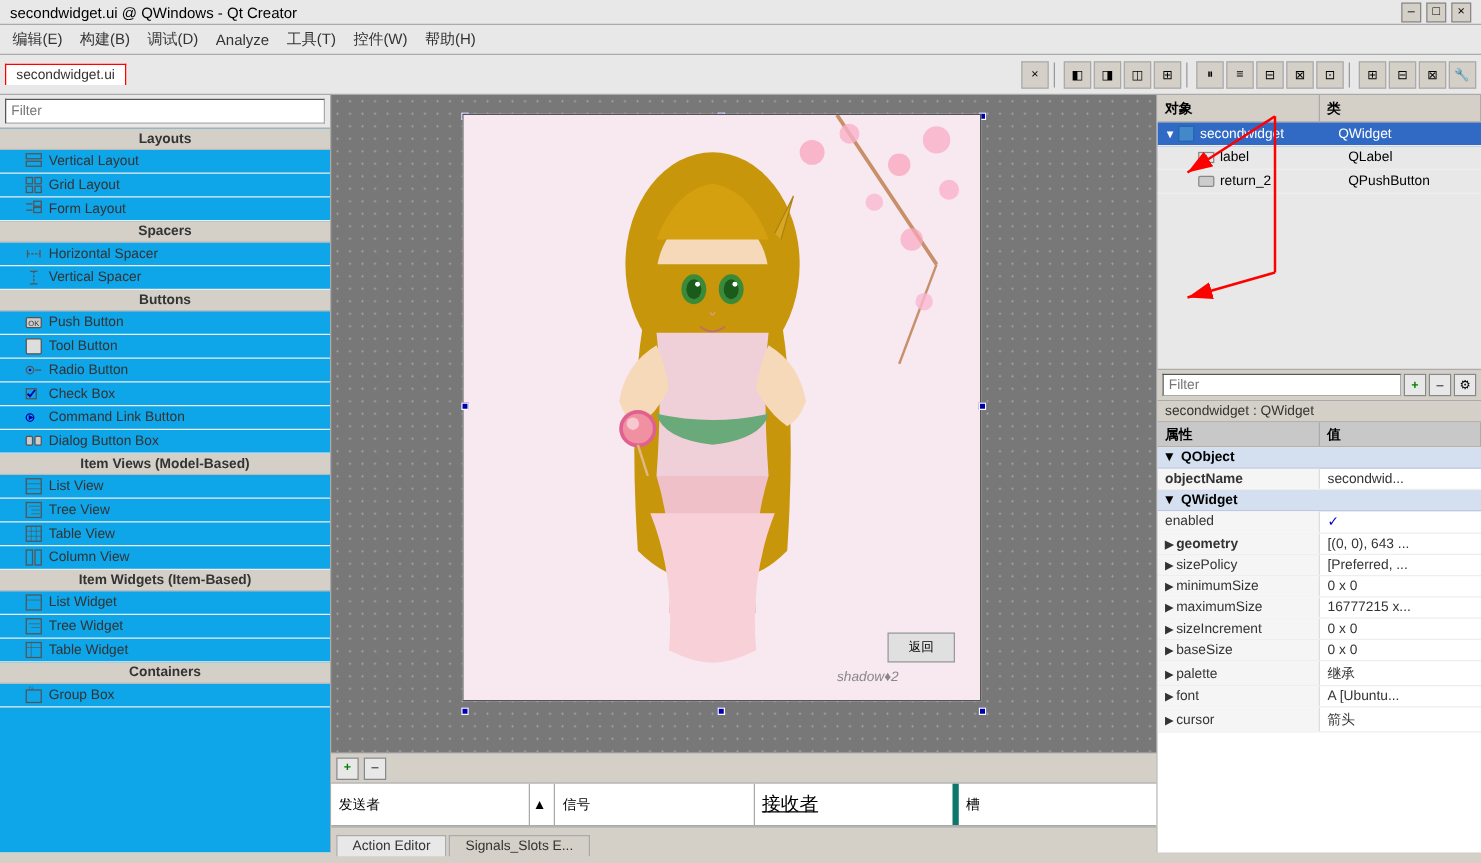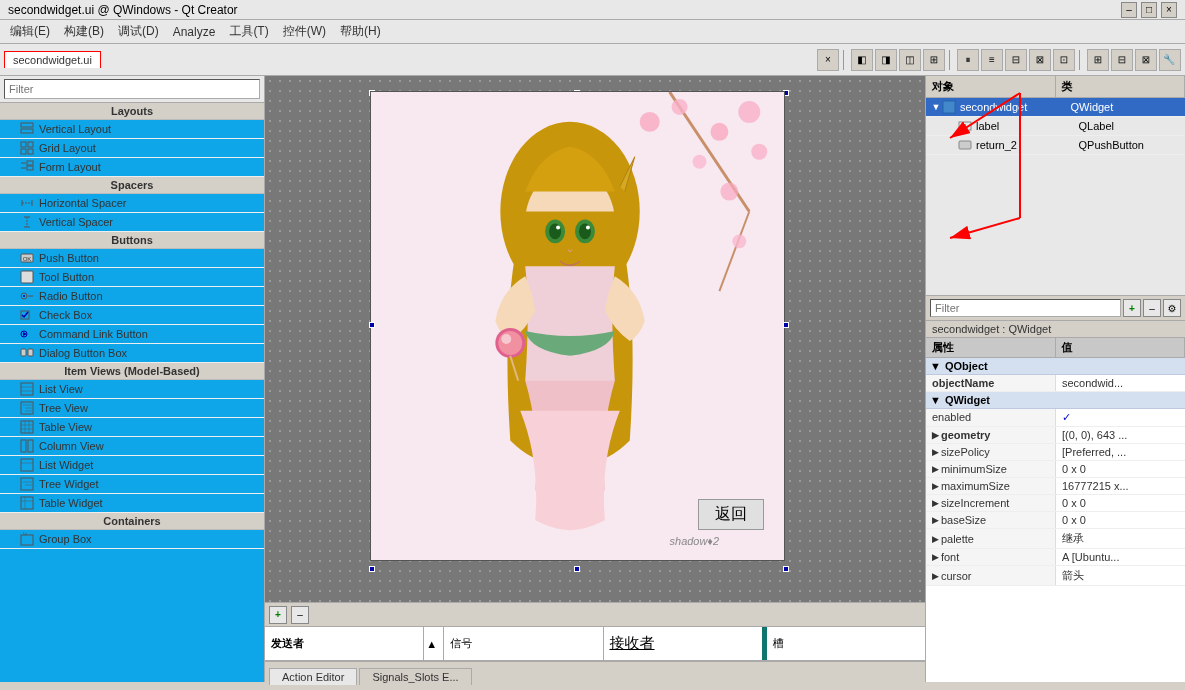--- a/index.html
+++ b/index.html
@@ -127,21 +127,21 @@
     }
     
     .anime-bg {
       position: absolute; top: 0; left: 0; right: 0; bottom: 0;
       background: linear-gradient(180deg, #fce8f0 0%, #f8d0e0 30%, #f0e8d8 60%, #e8e0d0 100%);
     }
 
     .return-btn {
       position: absolute; bottom: 30px; right: 20px;
       background: #e0e0e0; border: 1px solid #999;
-      padding: 4px 16px; cursor: pointer; font-size: 16px;
+      padding: 4px 16px; cursor: pointer; font-size: 10px;
     }
 
     
     .handle { position: absolute; width: 6px; height: 6px; background: #0000aa; border: 1px solid #fff; }
 
     
     .bottom-bar {
       height: 80px;
       background: #e8e8e8;
       border-top: 1px solid #aaa;
@@ -446,20 +446,21 @@
       <div class="tree-item">
         <div class="icon">
           <svg width="14" height="14">
               <rect x="1" y="1" width="5" height="12" fill="none" stroke="#555" stroke-width="1"></rect>
               <rect x="8" y="1" width="5" height="12" fill="none" stroke="#555" stroke-width="1"></rect>
             </svg>
         </div>
         <span>Column View</span>
       </div>
 
+      <div class="section-header">Item Widgets (Item-Based)</div>
       <div class="tree-item">
         <div class="icon">
           <svg width="14" height="14">
               <rect x="1" y="1" width="12" height="12" fill="none" stroke="#555" stroke-width="1"></rect>
               <line x1="1" y1="5" x2="13" y2="5" stroke="#555" stroke-width="0.5"></line>
             </svg>
         </div>
         <span>List Widget</span>
       </div>
       <div class="tree-item">
@@ -572,21 +573,21 @@
       <div class="handle" style="bottom:30px; left:309px;"></div>
       <div class="handle" style="bottom:30px; left:518px;"></div>
     </div>
 
     <div class="bottom-bar">
       <div class="bottom-toolbar">
         <div class="bottom-btn" style="color:green;font-weight:bold;">+</div>
         <div class="bottom-btn">–</div>
       </div>
       <div style="display:flex; height:34px; background:white; border-bottom:1px solid #aaa;">
-        <div style="flex:1; padding:2px 6px; font-size:11px; border-right:1px solid #aaa; display:flex; align-items:center;font-weight:bold;">发送者</div>
+        <div style="flex:1; padding:2px 6px; font-size:11px; border-right:1px solid #aaa; display:flex; align-items:center;">发送者</div>
         <div style="width:20px; padding:2px 2px; font-size:11px; border-right:1px solid #aaa; display:flex; align-items:center;">▲</div>
         <div style="flex:1; padding:2px 6px; font-size:11px; border-right:1px solid #aaa; display:flex; align-items:center;">信号</div>
         <div style="flex:1; padding:2px 6px; font-size:15px; border-right:5px solid #0f766e; display:flex; align-items:center;text-decoration:underline;">接收者</div>
         <div style="flex:1; padding:2px 6px; font-size:11px; display:flex; align-items:center;">槽</div>
       </div>
       <div class="bottom-tabs">
         <div class="bottom-tab active">Action Editor</div>
         <div class="bottom-tab">Signals_Slots E...</div>
       </div>
     </div>

